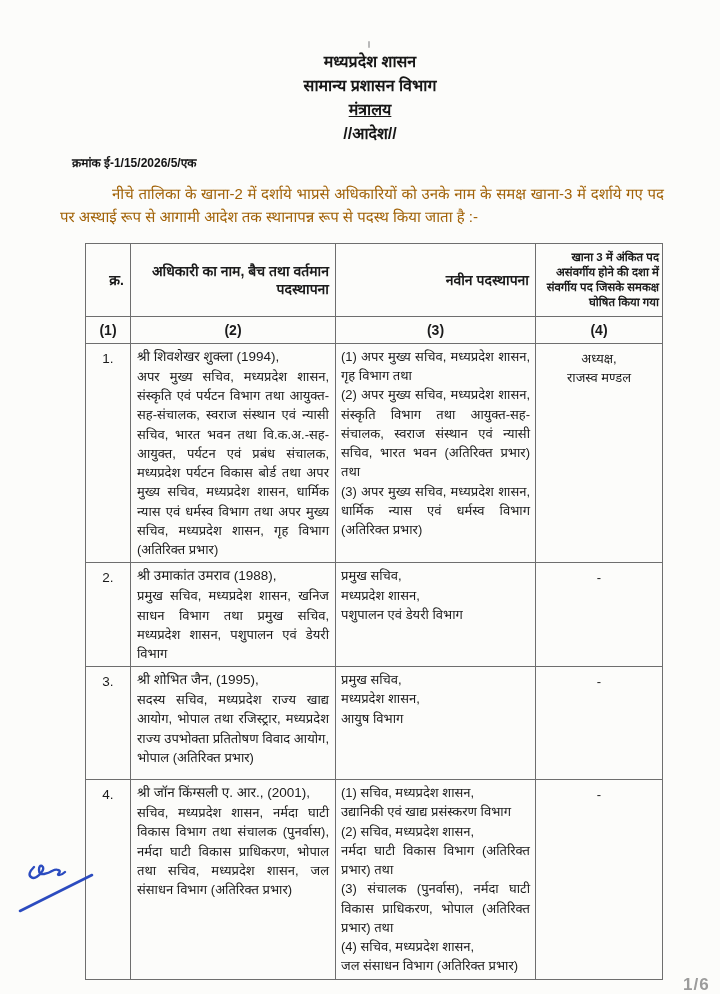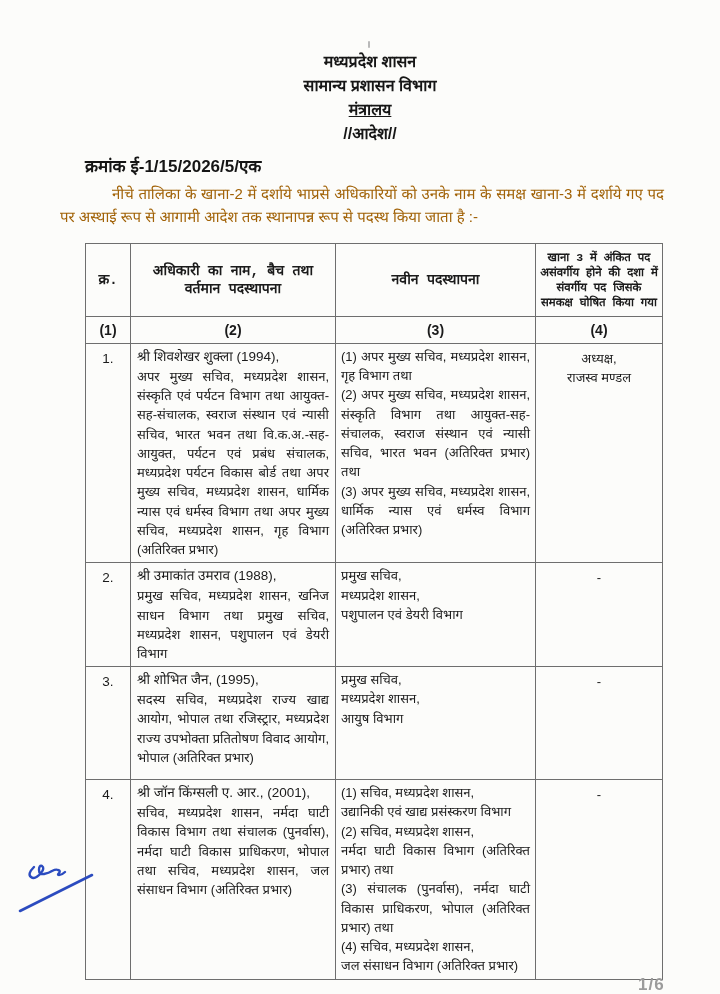--- a/index.html
+++ b/index.html
@@ -11,23 +11,23 @@
   }
   .doc{position:absolute;inset:0;}
   
   .letterhead{
     position:absolute;top:50px;left:12px;right:-8px;
     text-align:center;font-weight:bold;font-size:16px;line-height:24px;color:#161616;
   }
   .letterhead .u{text-decoration:underline;}
   
   .refline{
-    position:absolute;top:154px;left:85px;right:58px;
+    position:absolute;top:154px;left:72px;right:58px;
     display:flex;justify-content:flex-start;
-    font-weight:bold;font-size:17px;color:#151515;
+    font-weight:bold;font-size:12px;color:#151515;
   }
   
   .intro{
     position:absolute;top:182px;left:60px;right:56px;margin:0;
     font-size:15px;line-height:23px;text-align:justify;text-indent:52px;color:#a16207;
   }
   
   table.tbl{
     position:absolute;top:243px;left:85px;width:577px;
     border-collapse:collapse;table-layout:fixed;
@@ -35,42 +35,42 @@
   }
   .tbl col.c1{width:45px;}
   .tbl col.c2{width:205px;}
   .tbl col.c3{width:200px;}
   .tbl col.c4{width:127px;}
   .tbl th,.tbl td{
     border:1px solid #6e6e6e;vertical-align:top;
     padding:3px 6px;background:transparent;
   }
   .tbl tr.hrow th{
-    font-weight:bold;text-align:center;vertical-align:middle;
-    font-size:14px;line-height:1.3;height:66px;font-family:Liberation Mono, monospace;
+    font-weight:bold;text-align:right;vertical-align:middle;
+    font-size:14px;line-height:1.3;height:66px;
   }
   .tbl tr.hrow th.small{font-size:11.5px;line-height:1.32;font-weight:bold;padding:2px 3px;}
   .tbl tr.nrow td{
     font-weight:bold;text-align:center;vertical-align:middle;
     height:24px;font-size:14px;padding:1px;
   }
   td.sno{text-align:center;font-size:13.5px;padding-top:5px;}
   td.cur{text-align:justify;}
   td.cur .nm{font-weight:normal;font-size:13.5px;display:block;text-align:justify;}
   td.new{text-align:justify;white-space:pre-line;padding-left:5px;padding-right:5px;}
   td.eq{text-align:center;white-space:pre-line;padding-top:5px;}
   tr.r1>td{height:192px;}
   tr.r2>td{height:87px;}
   tr.r3>td{height:104px;}
   tr.r4>td{height:174px;}
   
   .sig{position:absolute;left:12px;top:845px;width:95px;height:78px;}
   
   .pageno{
-    position:absolute;left:638px;top:975px;
+    position:absolute;left:683px;top:975px;
     font-size:17px;color:#9b9b9b;font-weight:bold;letter-spacing:1px;
   }
   
   .artifact{
     position:absolute;left:368px;top:41px;width:2px;height:7px;
     background:#b9b9b9;border-radius:1px;
   }
 </style>
 </head>
 <body>

